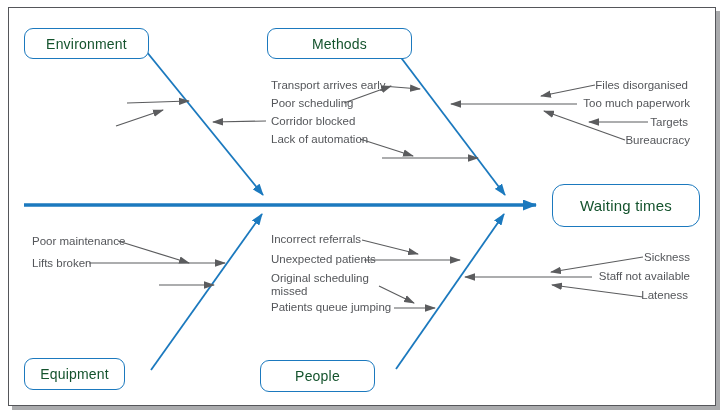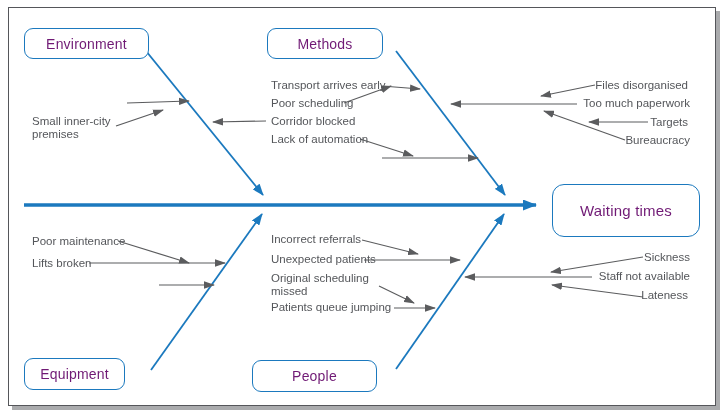--- a/index.html
+++ b/index.html
@@ -10,21 +10,21 @@
   #frame{
     position:absolute;left:8px;top:7px;width:708px;height:399px;
     border:1px solid #55565a;background:#fff;
     box-shadow:4px 4px 0 #aaabad;
     box-sizing:border-box;
   }
   #lines{position:absolute;left:0;top:0;width:726px;height:419px;}
   .cat{
     position:absolute;display:flex;align-items:center;justify-content:center;
     background:#fff;border:1.6px solid #1b79be;border-radius:9px;
-    color:#701a75;font-size:14px;letter-spacing:.2px;box-sizing:border-box;
+    color:#14532d;font-size:14px;letter-spacing:.2px;box-sizing:border-box;
   }
   .cat.effect{border-radius:12px;font-size:15px;}
   .lbl{
     position:absolute;color:#54565a;font-size:11.5px;line-height:13px;
     white-space:nowrap;
   }
   .lbl.wrap{white-space:normal;}
   .lbl.r{text-align:left;}
 </style>
 </head>
@@ -75,26 +75,25 @@
     <line x1="364" y1="260" x2="460" y2="260" stroke="#5b5c5e" stroke-width="1.2" marker-end="url(#mGray)"></line>
     <line x1="379" y1="286" x2="414" y2="303" stroke="#5b5c5e" stroke-width="1.2" marker-end="url(#mGray)"></line>
     <line x1="394" y1="308" x2="435" y2="308" stroke="#5b5c5e" stroke-width="1.2" marker-end="url(#mGray)"></line>
 
     <line x1="643" y1="257" x2="551" y2="272" stroke="#5b5c5e" stroke-width="1.2" marker-end="url(#mGray)"></line>
     <line x1="592" y1="277" x2="465" y2="277" stroke="#5b5c5e" stroke-width="1.2" marker-end="url(#mGray)"></line>
     <line x1="643" y1="297" x2="552" y2="285" stroke="#5b5c5e" stroke-width="1.2" marker-end="url(#mGray)"></line>
   </svg>
 
   <div class="cat" style="left:24px;top:28px;width:125px;height:31px">Environment</div>
-  <div class="cat" style="left:267px;top:28px;width:116px;height:31px">Methods</div>
+  <div class="cat" style="left:267px;top:28px;width:145px;height:31px">Methods</div>
   <div class="cat" style="left:24px;top:358px;width:101px;height:32px">Equipment</div>
-  <div class="cat" style="left:252px;top:360px;width:125px;height:32px">People</div>
-  <div class="cat effect" style="left:552px;top:184px;width:148px;height:53px">Waiting times</div>
+  <div class="cat" style="left:260px;top:360px;width:115px;height:32px">People</div>
+  <div class="cat effect" style="left:552px;top:184px;width:148px;height:43px">Waiting times</div>
 
-  <div class="lbl wrap" style="left:32px;top:115px;width:90px">Small inner-city premises</div>
 
   <div class="lbl" style="left:271px;top:79px">Transport arrives early</div>
   <div class="lbl" style="left:271px;top:97px">Poor scheduling</div>
   <div class="lbl" style="left:271px;top:115px">Corridor blocked</div>
   <div class="lbl" style="left:271px;top:133px">Lack of automation</div>
 
   <div class="lbl r" style="right:38px;top:79px">Files disorganised</div>
   <div class="lbl r" style="right:36px;top:97px">Too much paperwork</div>
   <div class="lbl r" style="right:38px;top:116px">Targets</div>
   <div class="lbl r" style="right:36px;top:134px">Bureaucracy</div>

